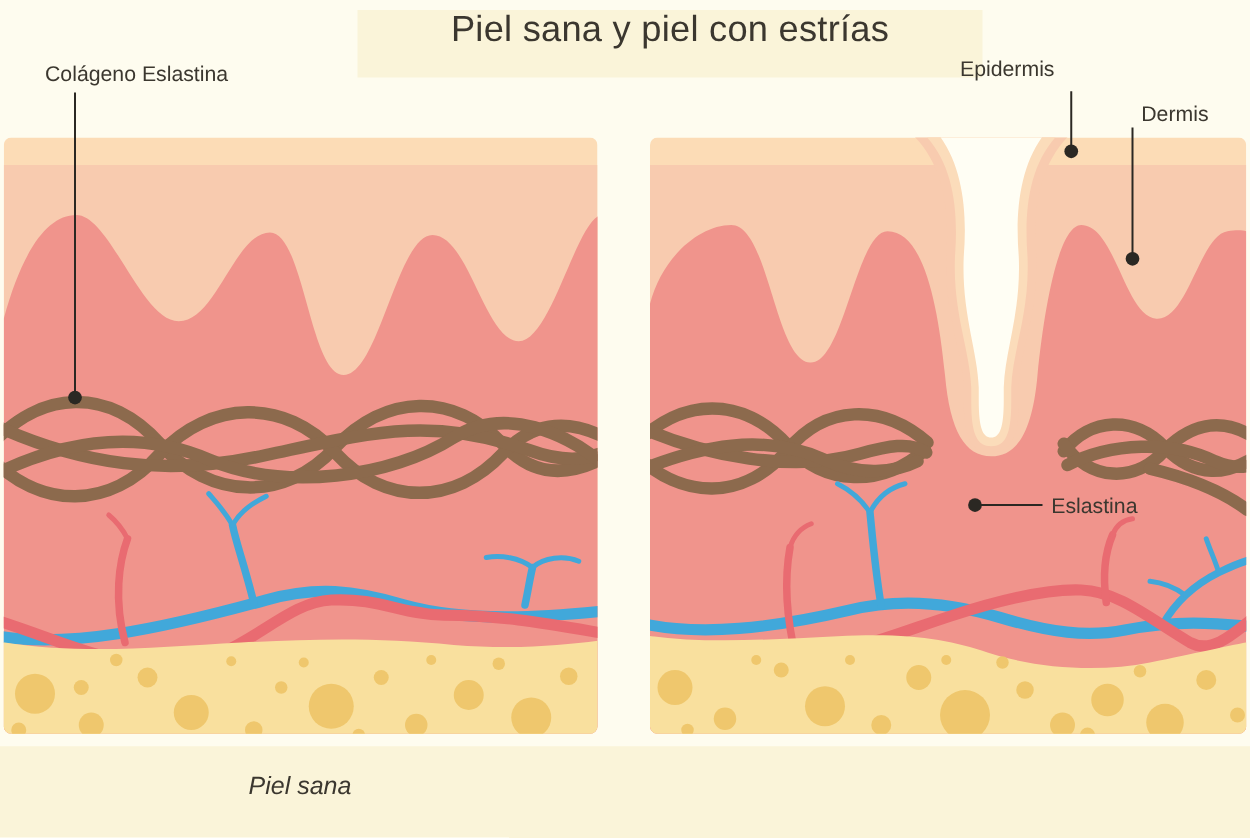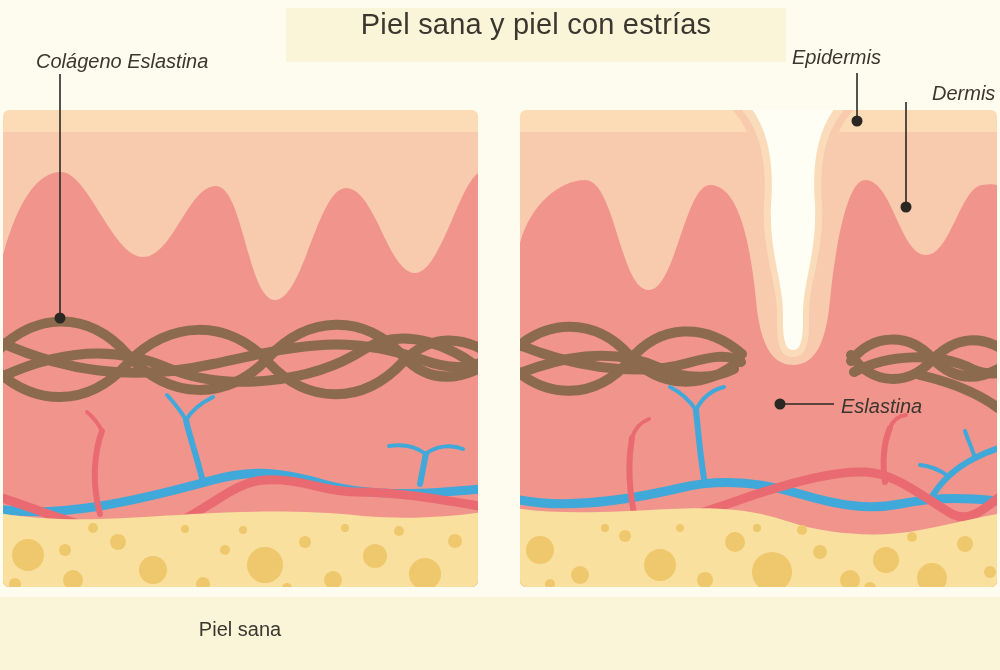--- a/index.html
+++ b/index.html
@@ -13,30 +13,30 @@
     position:absolute;left:286px;top:8px;width:500px;height:54px;
     background:#FAF4D9;display:flex;justify-content:center;
     font-size:29px;font-weight:500;letter-spacing:.2px;
   }
   .bottom-band{
     position:absolute;left:0;top:597px;width:1000px;height:73px;
     background:#FAF4D9;
   }
   .caption{
     position:absolute;top:21px;width:240px;text-align:center;
-    font-size:20px;font-weight:500;
+    font-size:20px;font-weight:500;font-style:italic;
   }
   .caption.left{left:120px;}
   .caption.right{left:638px;}
   .ann{
-    position:absolute;font-size:20px;font-weight:500;white-space:nowrap;z-index:3;font-style:italic;
+    position:absolute;font-size:17px;font-weight:500;white-space:nowrap;z-index:3;
   }
   #ann-colageno{left:36px;top:50px;}
-  #ann-epidermis{left:792px;top:46px;}
-  #ann-dermis{left:913px;top:82px;margin-left:19px;}
+  #ann-epidermis{left:768px;top:46px;}
+  #ann-dermis{left:913px;top:82px;}
   #ann-hipodermis{left:841px;top:395px;}
   svg.diagram{position:absolute;left:0;top:0;z-index:2;}
   .strand{fill:none;stroke-width:10;stroke-linecap:round;}
   .v-main{fill:none;stroke-width:9;stroke-linecap:round;}
   .v-stem{fill:none;stroke-width:6;stroke-linecap:round;}
   .v-twig{fill:none;stroke-width:4;stroke-linecap:round;}
   .leader{stroke-width:1.6;}
 </style>
 </head>
 <body>

